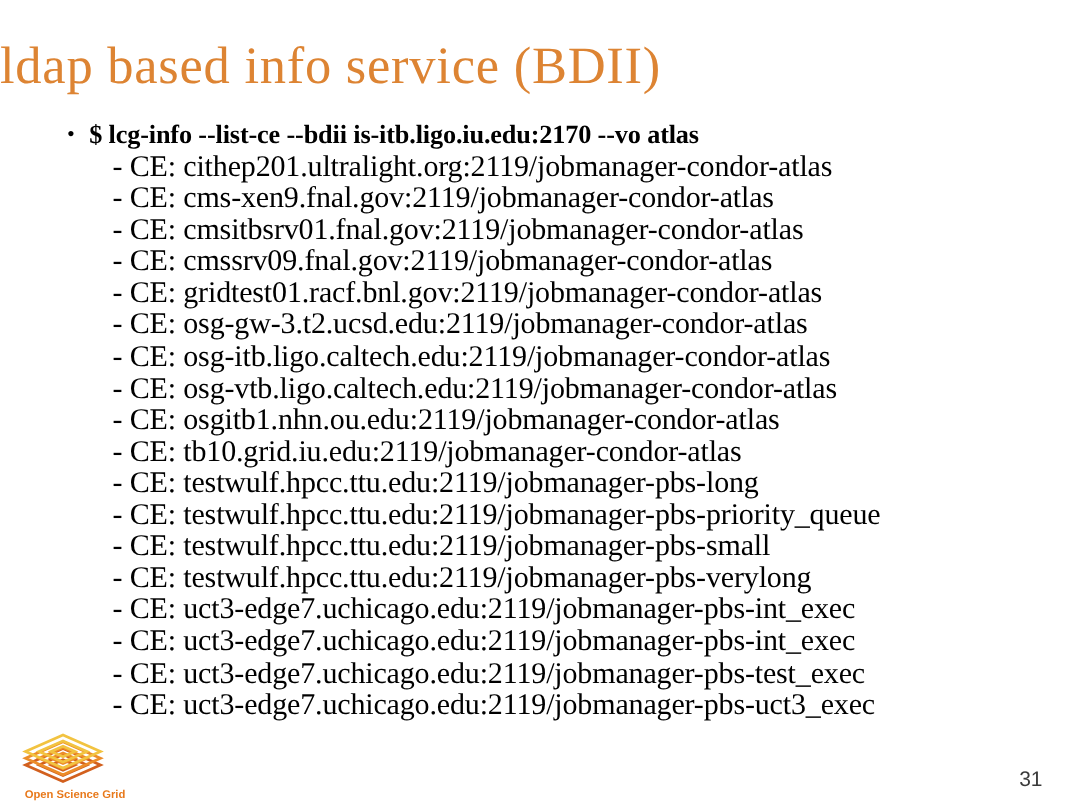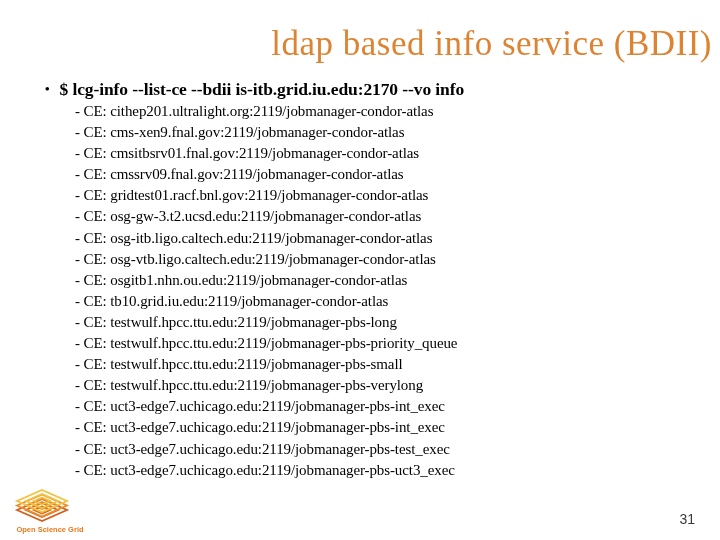--- a/index.html
+++ b/index.html
@@ -6,21 +6,21 @@
   body {
     width: 720px; height: 540px;
     background: #ffffff;
     position: relative;
     overflow: hidden;
     font-family: "Liberation Serif", serif;
   }
   .slide-title {
     position: absolute;
     top: 24px; left: 0; right: 8px;
-    text-align: right;
+    text-align: left;
     font-size: 35px;
     font-weight: normal;
     color: var(--color-title, #dd8433);
     letter-spacing: 0.5px;
   }
   .bullet-line {
     position: absolute;
     top: 79px; left: 45px;
     display: flex;
     align-items: baseline;
@@ -32,21 +32,21 @@
   }
   .bullet-marker {
     font-size: 13px;
     margin-right: 10px;
     position: relative;
     top: -2px;
   }
   .ce-list {
     position: absolute;
     top: 101px; left: 75px;
-    font-size: 15px;
+    font-size: 20px;
     line-height: 21.1px;
     color: var(--color-body, #000000);
     letter-spacing: -0.1px;
     white-space: nowrap;
   }
   .osg-logo {
     position: absolute;
     left: 10px; top: 488px;
     width: 80px;
     text-align: center;
@@ -71,21 +71,21 @@
 </style>
 </head>
 <body>
 
 <div>
 
   <div class="slide-title">ldap based info service (BDII)</div>
 
   <div class="bullet-line">
     <span class="bullet-marker">•</span>
-    <span>$ lcg-info --list-ce --bdii is-itb.grid.iu.edu:2170 --vo info</span>
+    <span>$ lcg-info --list-ce --bdii is-itb.ligo.iu.edu:2170 --vo atlas</span>
   </div>
 
   <div class="ce-list">
     <div>- CE: cithep201.ultralight.org:2119/jobmanager-condor-atlas</div>
     <div>- CE: cms-xen9.fnal.gov:2119/jobmanager-condor-atlas</div>
     <div>- CE: cmsitbsrv01.fnal.gov:2119/jobmanager-condor-atlas</div>
     <div>- CE: cmssrv09.fnal.gov:2119/jobmanager-condor-atlas</div>
     <div>- CE: gridtest01.racf.bnl.gov:2119/jobmanager-condor-atlas</div>
     <div>- CE: osg-gw-3.t2.ucsd.edu:2119/jobmanager-condor-atlas</div>
     <div>- CE: osg-itb.ligo.caltech.edu:2119/jobmanager-condor-atlas</div>

